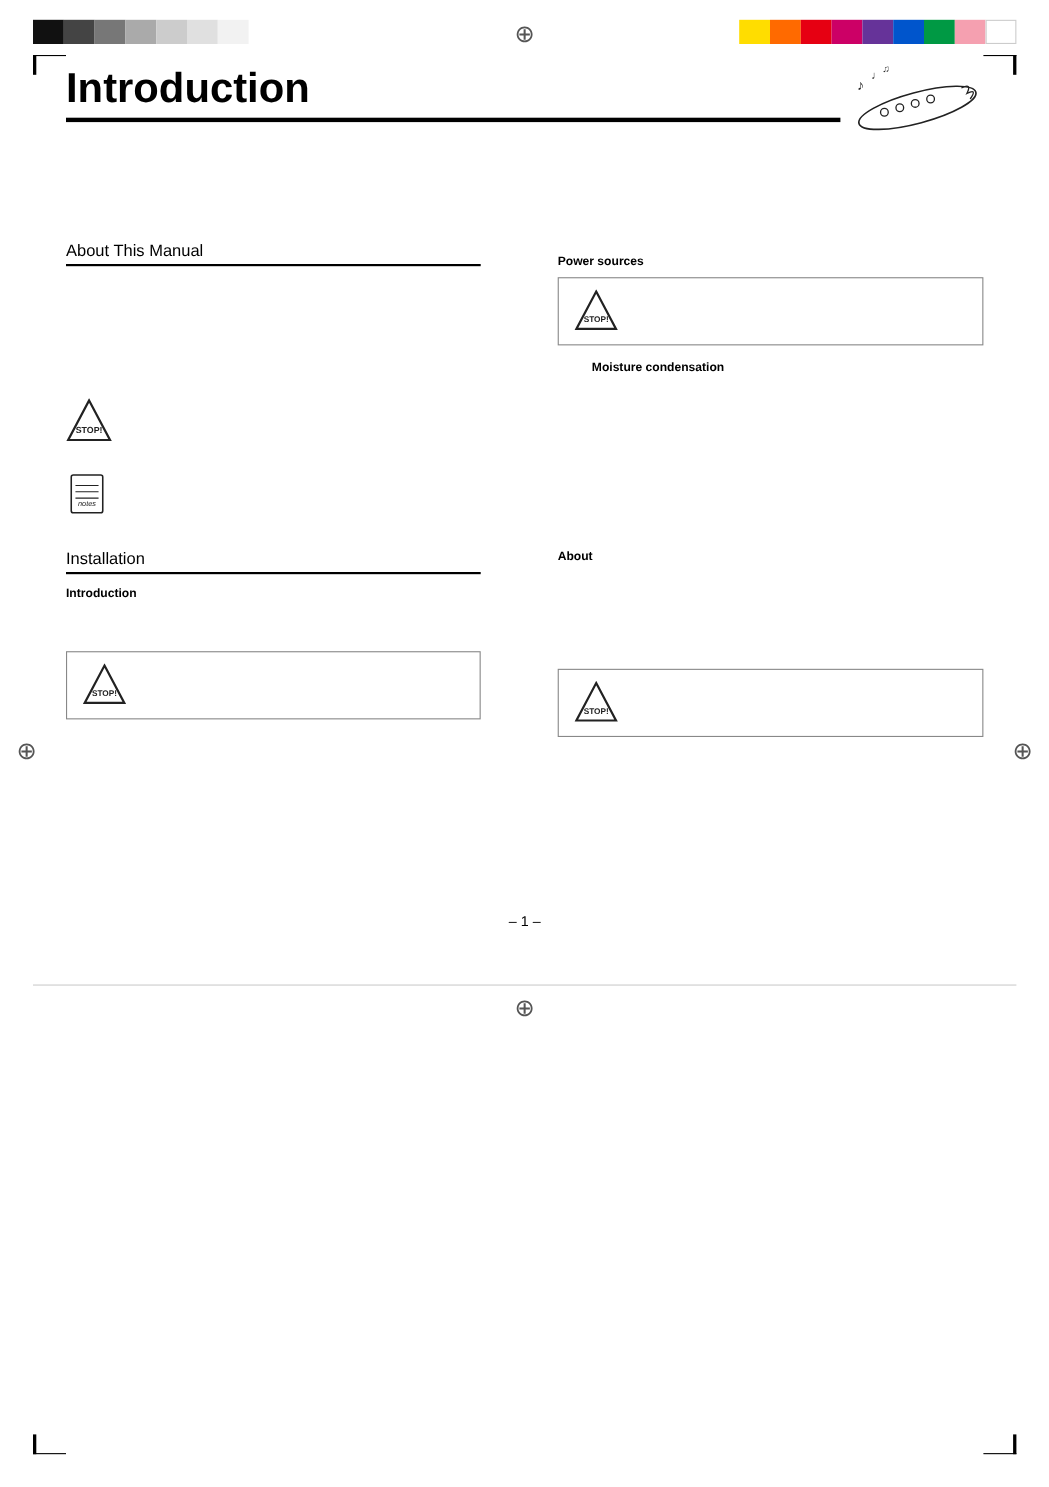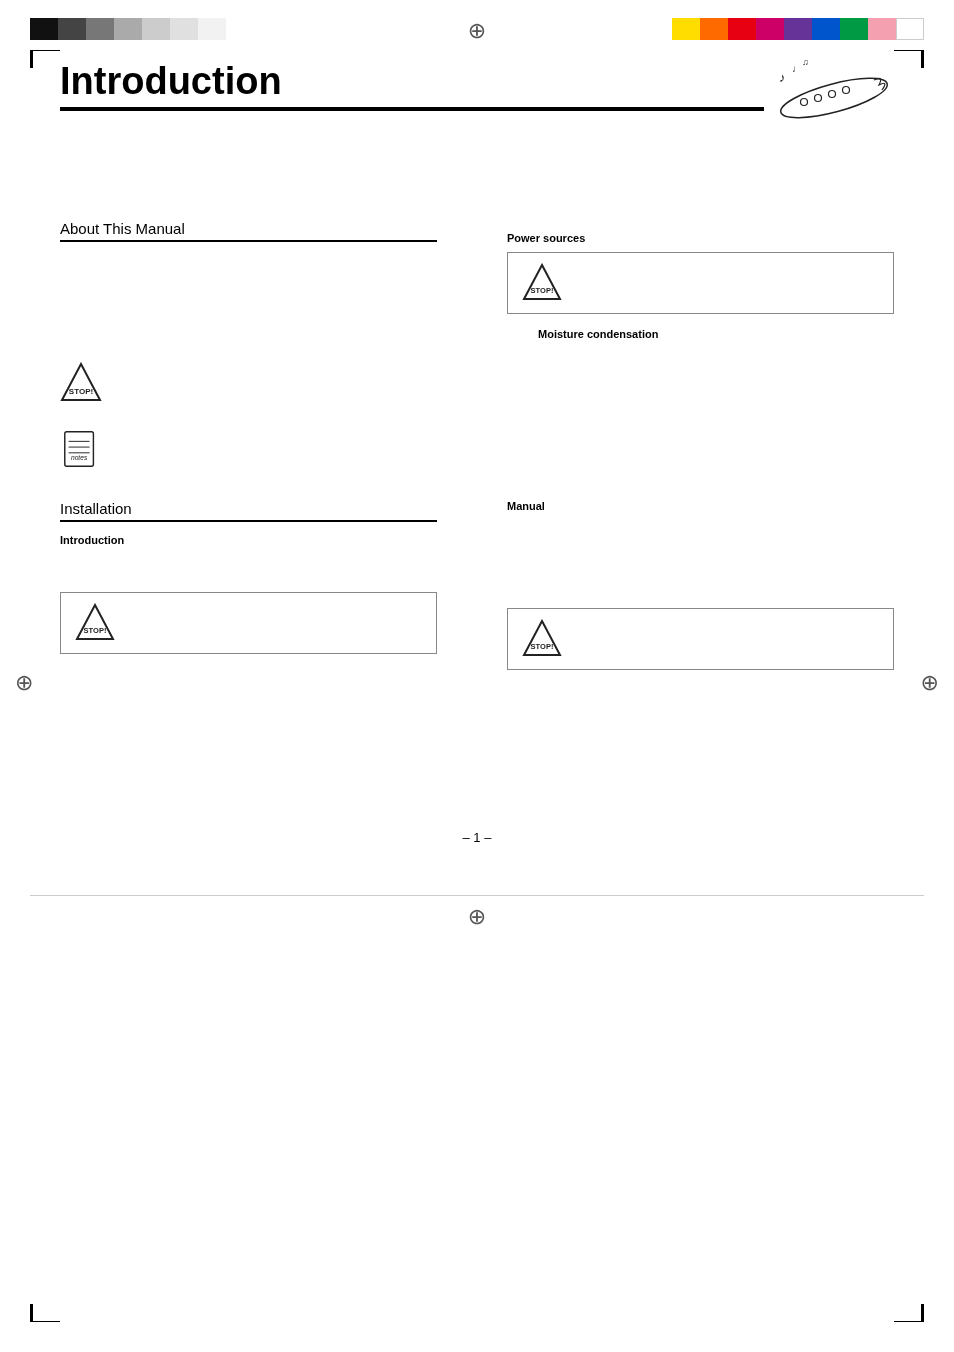--- a/index.html
+++ b/index.html
@@ -364,21 +364,21 @@
           </div>
         </div>
 
         <div class="subsection-heading" style="margin-top:14px;padding-left:31px;">Moisture condensation</div>
 
         <div class="spacer-lg"></div>
         <div class="spacer-lg"></div>
         <div class="spacer-lg"></div>
         <div class="spacer"></div>
 
-        <div class="subsection-heading">Manual</div>
+        <div class="subsection-heading">About</div>
 
         <div class="spacer-lg"></div>
         <div class="spacer-lg"></div>
 
         <div class="stop-box">
           <div class="stop-icon">
             <svg width="40" height="40" viewBox="0 0 40 40">
               <polygon points="20,2 38,36 2,36" fill="none" stroke="#222" stroke-width="2"></polygon>
               <text x="20" y="30" text-anchor="middle" font-size="7.5" font-weight="bold" font-family="Arial" fill="#222">STOP!</text>
             </svg>

